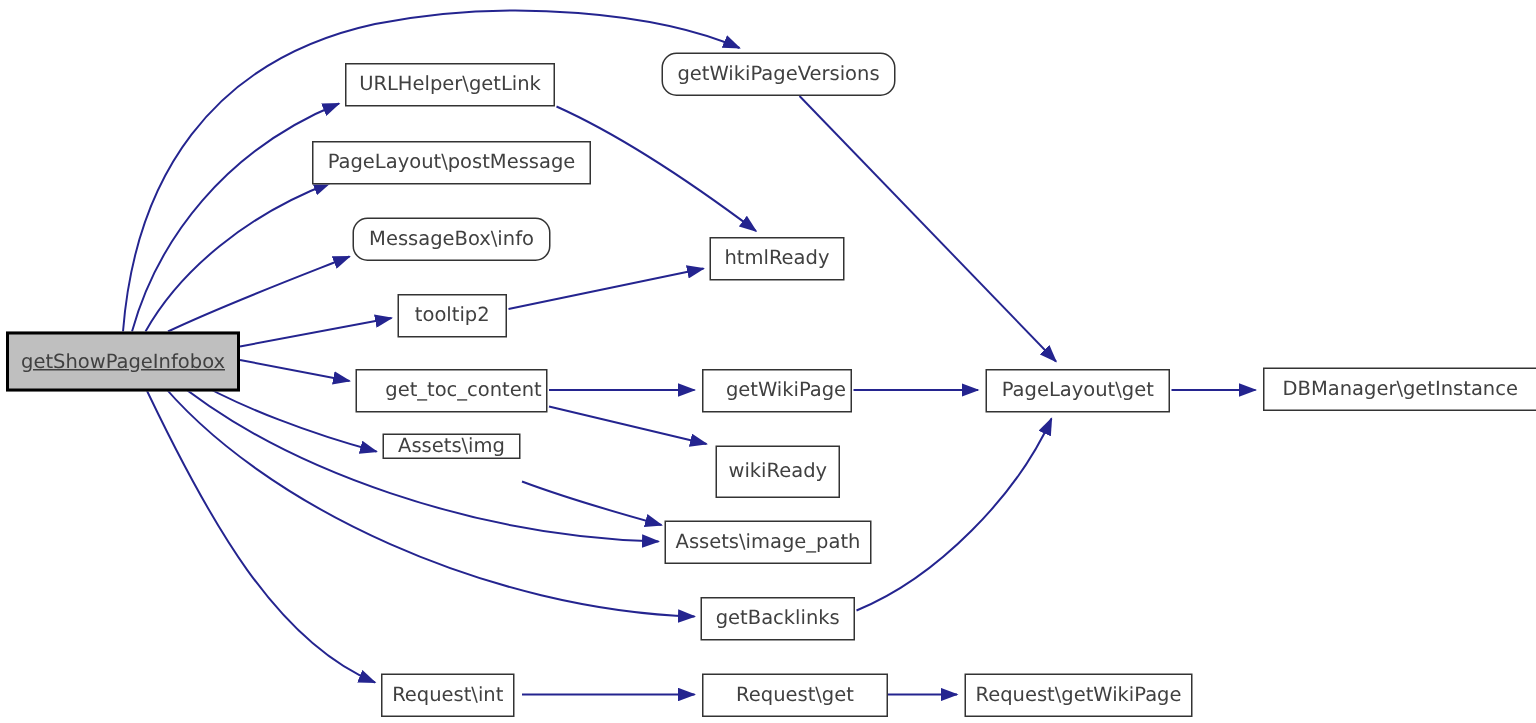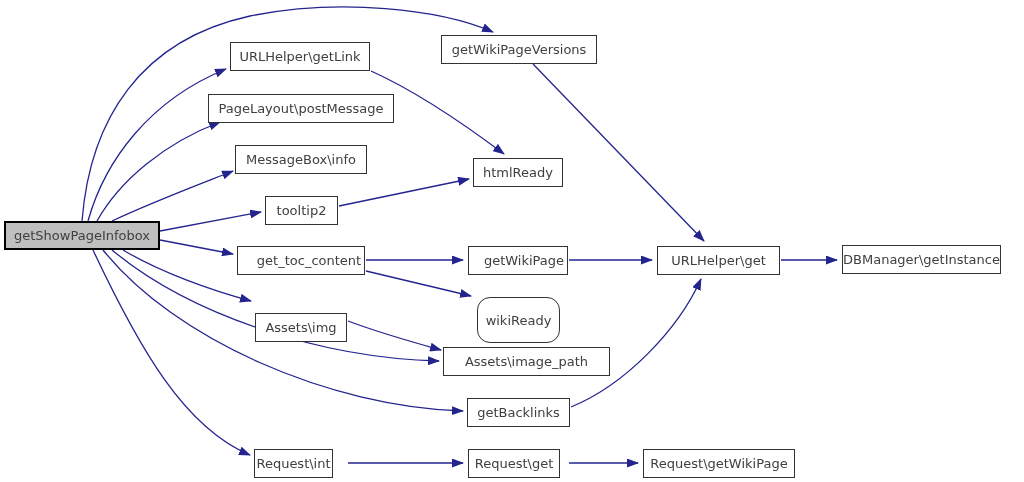--- a/index.html
+++ b/index.html
@@ -60,32 +60,32 @@
         <path class="edge" d="M 569,260 L 652,260" stroke="#24248f" marker-end="url(#arrowhead)"></path>
         <path class="edge" d="M 533,64 L 704,241" stroke="#24248f" marker-end="url(#arrowhead)"></path>
         <path class="edge" d="M 571,407 C 625,385 678,330 701,279" stroke="#24248f" marker-end="url(#arrowhead)"></path>
         <path class="edge" d="M 348,321 C 380,333 412,342 441,350" stroke="#24248f" marker-end="url(#arrowhead)"></path>
         <path class="edge" d="M 781,260 L 837,260" stroke="#24248f" marker-end="url(#arrowhead)"></path>
         <path class="edge" d="M 348,463 L 463,463" stroke="#24248f" marker-end="url(#arrowhead)"></path>
         <path class="edge" d="M 569,463 L 638,463" stroke="#24248f" marker-end="url(#arrowhead)"></path>
       </g>
   </svg>
   <div id="node-layer">
-      <div class="node selected" style="left: 4px; top: 221px; width: 156px; height: 29px;">getShowPageInfobox</div>
+      <div class="node selected" style="left: 4px; top: 221px; width: 156px; height: 40px; text-decoration: underline;">getShowPageInfobox</div>
       <div class="node" style="left: 230px; top: 42px; width: 140px; height: 29px;">URLHelper\getLink</div>
       <div class="node" style="left: 208px; top: 94px; width: 186px; height: 29px;">PageLayout\postMessage</div>
-      <div class="node" style="left: 235px; top: 145px; width: 132px; height: 29px;">MessageBox\info</div>
+      <div class="node" style="left: 235px; top: 145px; width: 132px; height: 29px; border-radius: 10px;">MessageBox\info</div>
       <div class="node" style="left: 265px; top: 196px; width: 73px; height: 29px;">tooltip2</div>
       <div class="node" style="left: 237px; top: 246px; width: 128px; height: 29px; padding-left: 20px;">get_toc_content</div>
-      <div class="node" style="left: 441px; top: 35px; width: 156px; height: 29px;">getWikiPageVersions</div>
+      <div class="node" style="left: 441px; top: 35px; width: 156px; height: 29px; border-radius: 10px;">getWikiPageVersions</div>
       <div class="node" style="left: 473px; top: 158px; width: 90px; height: 29px;">htmlReady</div>
       <div class="node" style="left: 468px; top: 246px; width: 100px; height: 29px; padding-left: 16px;">getWikiPage</div>
-      <div class="node" style="left: 477px; top: 297px; width: 83px; height: 46px; border-radius: 13px;">wikiReady</div>
-      <div class="node" style="left: 255px; top: 313px; width: 92px; height: 29px;">Assets\img</div>
-      <div class="node" style="left: 443px; top: 347px; width: 167px; height: 29px;">Assets\image_path</div>
+      <div class="node" style="left: 477px; top: 297px; width: 83px; height: 35px;">wikiReady</div>
+      <div class="node" style="left: 255px; top: 289px; width: 92px; height: 17px;">Assets\img</div>
+      <div class="node" style="left: 443px; top: 347px; width: 138px; height: 29px;">Assets\image_path</div>
       <div class="node" style="left: 467px; top: 398px; width: 103px; height: 29px;">getBacklinks</div>
-      <div class="node" style="left: 254px; top: 449px; width: 79px; height: 29px; text-align: right;">Request\int</div>
-      <div class="node" style="left: 468px; top: 449px; width: 92px; height: 29px;">Request\get</div>
+      <div class="node" style="left: 254px; top: 449px; width: 89px; height: 29px; text-align: right;">Request\int</div>
+      <div class="node" style="left: 468px; top: 449px; width: 124px; height: 29px;">Request\get</div>
       <div class="node" style="left: 643px; top: 449px; width: 152px; height: 29px;">Request\getWikiPage</div>
-      <div class="node" style="left: 657px; top: 246px; width: 123px; height: 29px;">URLHelper\get</div>
-      <div class="node" style="left: 842px; top: 245px; width: 159px; height: 29px;">DBManager\getInstance</div>
+      <div class="node" style="left: 657px; top: 246px; width: 123px; height: 29px;">PageLayout\get</div>
+      <div class="node" style="left: 842px; top: 245px; width: 183px; height: 29px;">DBManager\getInstance</div>
     </div>
 </div>
 
 </body></html>

